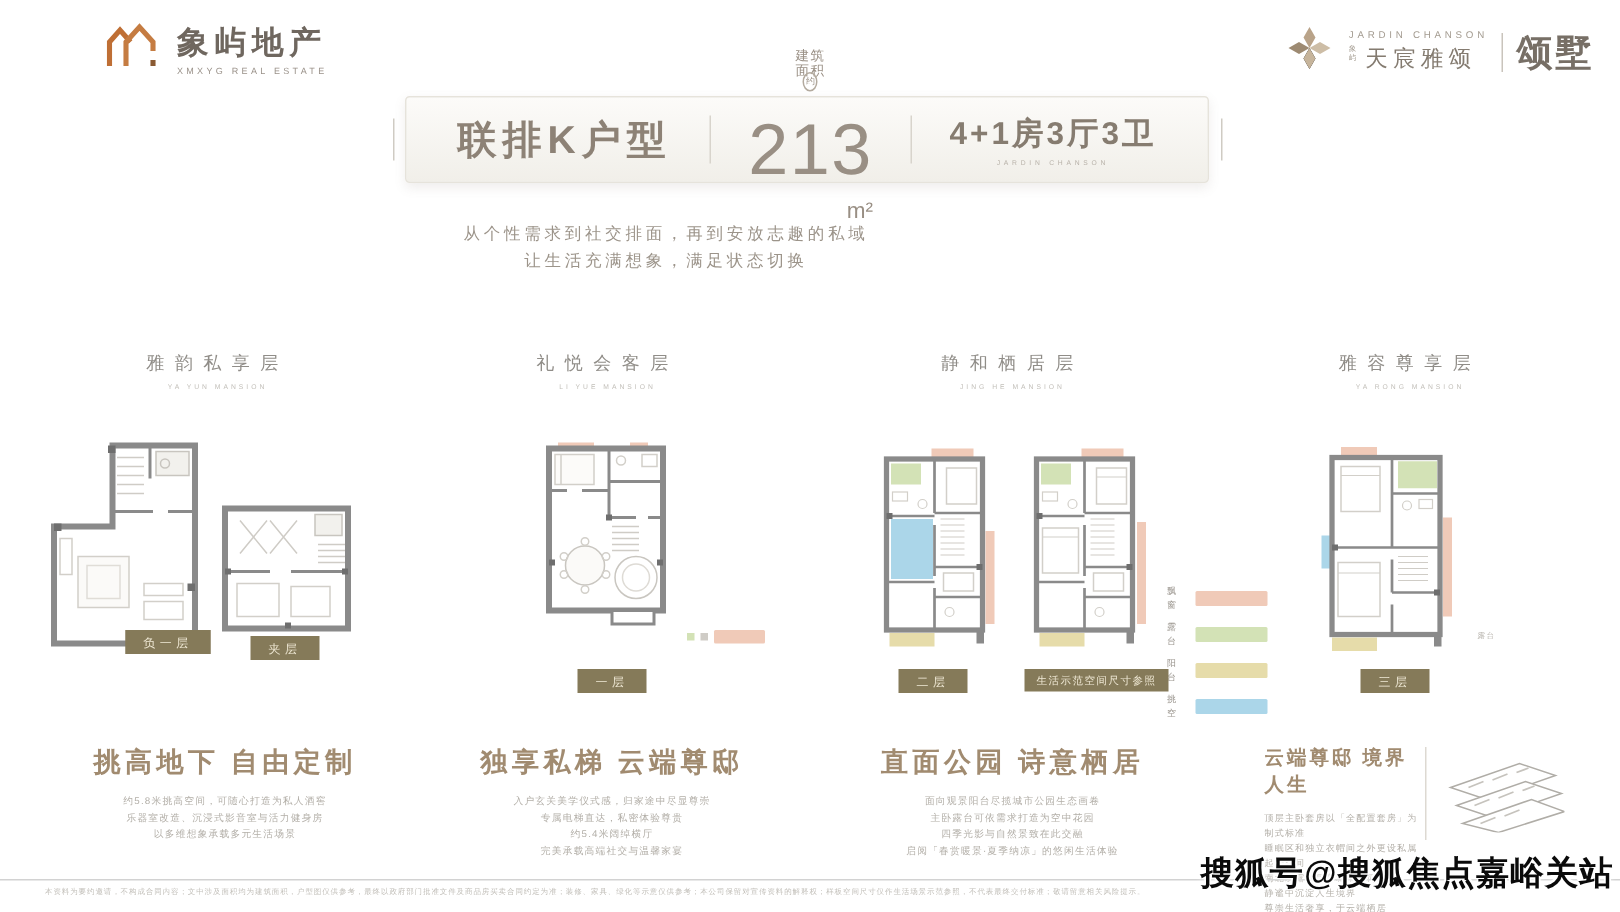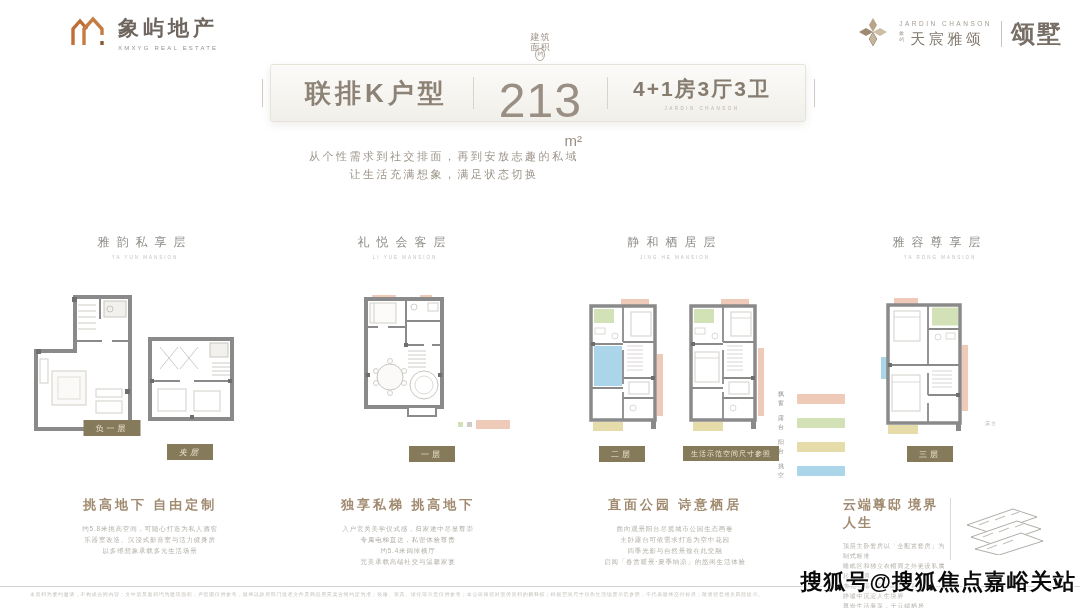--- a/index.html
+++ b/index.html
@@ -61,21 +61,21 @@
   
   .legend { left:778px; top:390px; }
   .lg-row { display:flex; align-items:center; gap:5px; margin-bottom:6px; }
   .lg-label { font-size:6px; color:#9a958e; letter-spacing:2px; width:14px; }
   .lg-bar { width:48px; height:10px; border-radius:1px; }
   .lg-c0 { background:#f0cab8; } .lg-c1 { background:#d3e2b6; }
   .lg-c2 { background:#e6dcaa; } .lg-c3 { background:#abd6e9; }
 
   
   .feat { text-align:center; }
-  .feat .h { font-family:"Liberation Serif", serif; font-size:13px; color:#a18b70;
+  .feat .h { font-family:"Liberation Serif", serif; font-size:18px; color:#a18b70;
     letter-spacing:3px; font-weight:600; margin-bottom:9px; }
   .feat .b { font-size:6.5px; color:#b3afa8; line-height:11px; letter-spacing:0.8px; }
   .feat.left-align { text-align:left; }
   .feat.left-align .b { line-height:10px; font-size:6px; }
 
   .col4-divider { left:950px; top:498px; width:1px; height:62px; background:#ddd9d2; }
   .terrace-label { font-size:5px; color:#b5b1aa; letter-spacing:1px; }
 
   .mini-swatches { left:458px; top:420px; display:flex; align-items:center; gap:4px; }
   .mini-swatches .sq { width:5px; height:5px; }
@@ -315,34 +315,34 @@
     <span class="lg-label">阳台</span>
     <span class="lg-bar lg-c2"></span>
   </div>
   <div class="lg-row">
     <span class="lg-label">挑空</span>
     <span class="lg-bar lg-c3"></span>
   </div>
 </div>
 
 <div class="badge" style="left:84px;  top:420px;margin-left:28px;">负一层</div>
-<div class="badge" style="left:190px; top:444px;font-style:italic;">夹层</div>
-<div class="badge" style="left:432px; top:446px;text-align:center;">一层</div>
+<div class="badge" style="left:190px; top:424px;">夹层</div>
+<div class="badge" style="left:408px; top:446px;text-align:center;">一层</div>
 <div class="badge" style="left:622px; top:446px;text-align:right;">二层</div>
 <div class="badge small" style="left:731px; top:446px;">生活示范空间尺寸参照</div>
 <div class="badge" style="left:930px; top:446px;">三层</div>
 
 <div class="abs feat" style="left:15px; top:496px; width:270px;">
   <div class="h">挑高地下 自由定制</div>
   <div class="b">约5.8米挑高空间，可随心打造为私人酒窖</div>
   <div class="b">乐器室改造、沉浸式影音室与活力健身房</div>
   <div class="b">以多维想象承载多元生活场景</div>
 </div>
 <div class="abs feat" style="left:278px; top:496px; width:260px;">
-  <div class="h">独享私梯 挑高地下</div>
+  <div class="h">独享私梯 云端尊邸</div>
   <div class="b">入户玄关美学仪式感，归家途中尽显尊崇</div>
   <div class="b">专属电梯直达，私密体验尊贵</div>
   <div class="b">约5.4米阔绰横厅</div>
   <div class="b">完美承载高端社交与温馨家宴</div>
 </div>
 <div class="abs feat" style="left:535px; top:496px; width:280px;">
   <div class="h">直面公园 诗意栖居</div>
   <div class="b">面向观景阳台尽揽城市公园生态画卷</div>
   <div class="b">主卧露台可依需求打造为空中花园</div>
   <div class="b">四季光影与自然景致在此交融</div>

